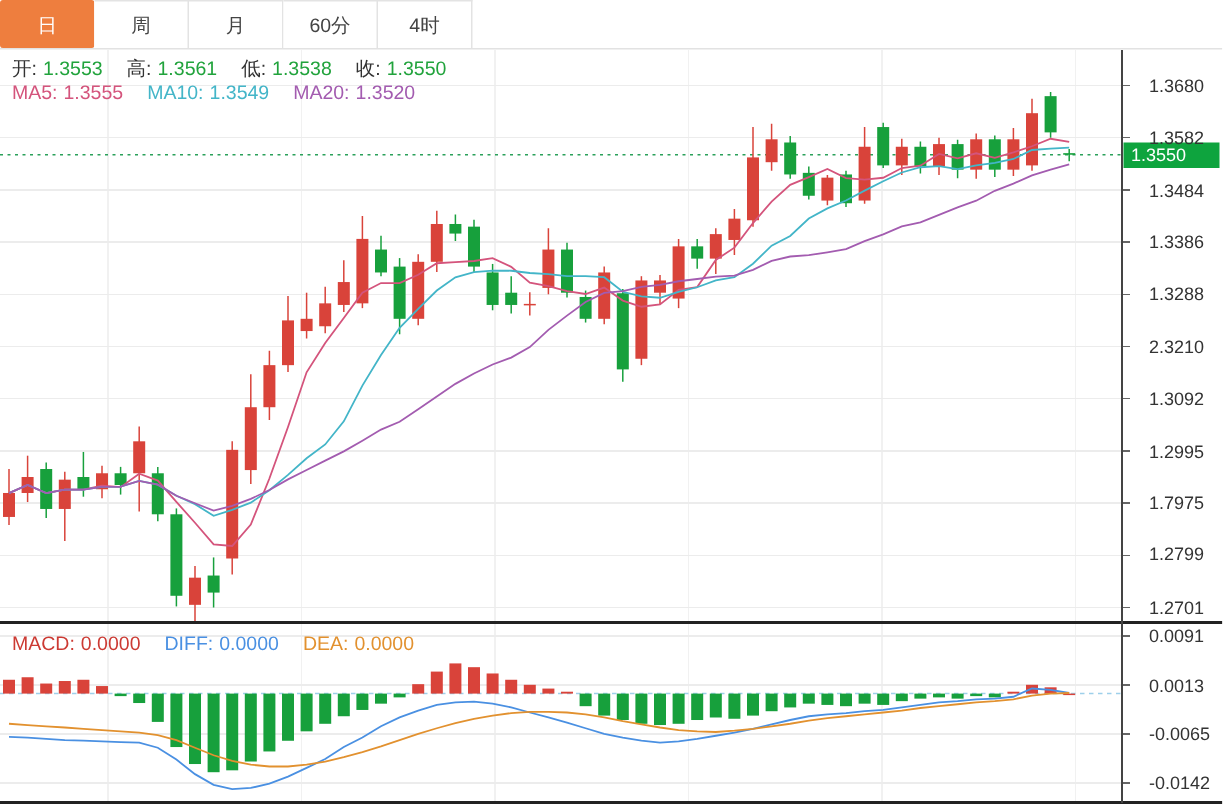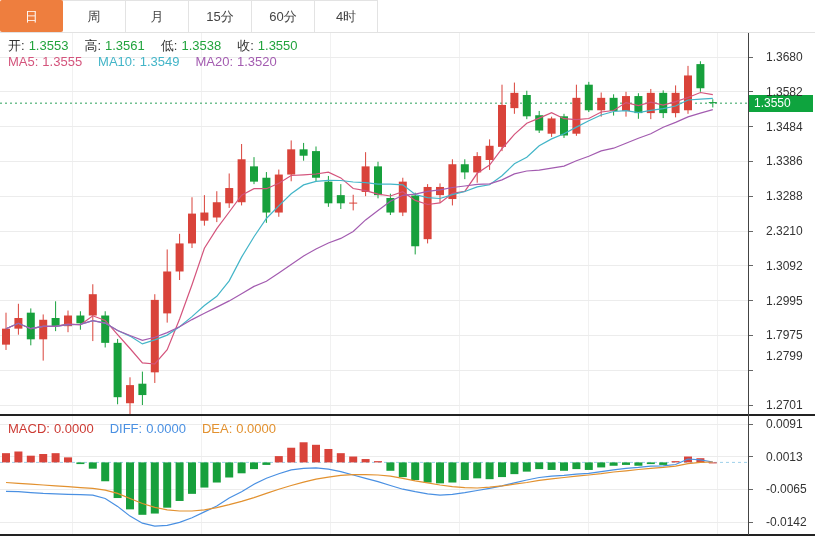--- a/index.html
+++ b/index.html
@@ -26,21 +26,20 @@
          color:#fff;text-align:left;padding-left:5px;box-sizing:border-box;}
 </style>
 </head>
 <body>
 
 <div class="app">
   <div class="tabbar" id="tabbar">
       <div class="tab active">日</div>
       <div class="tab">周</div>
       <div class="tab">月</div>
-      <div class="tab">15分</div>
       <div class="tab">60分</div>
       <div class="tab">4时</div>
     </div>
 
   <div class="chart-area">
     <svg id="chart-svg" width="815" height="506">
         <g shape-rendering="crispEdges">
           <line x1="72" y1="0" x2="72" y2="502" stroke="#f1f1f1" stroke-width="1"></line>
           <line x1="201" y1="0" x2="201" y2="502" stroke="#f1f1f1" stroke-width="1"></line>
           <line x1="330" y1="0" x2="330" y2="502" stroke="#f1f1f1" stroke-width="1"></line>
@@ -280,21 +279,21 @@
       <div class="badge" id="price-badge" style="background: rgb(14, 164, 62); top: 94.6633px;">1.3550</div>
     <div class="axlabel" style="top: 50px;">1.3680</div>
         <div class="axlabel" style="top: 84.8px;">1.3582</div>
         <div class="axlabel" style="top: 119.6px;">1.3484</div>
         <div class="axlabel" style="top: 154.4px;">1.3386</div>
         <div class="axlabel" style="top: 189.2px;">1.3288</div>
         <div class="axlabel" style="top: 224px;">2.3210</div>
         <div class="axlabel" style="top: 258.8px;">1.3092</div>
         <div class="axlabel" style="top: 293.6px;">1.2995</div>
         <div class="axlabel" style="top: 328.4px;">1.7975</div>
-        <div class="axlabel" style="top: 349px;">1.2799</div>
+        <div class="axlabel" style="top: 362px;">1.2799</div>
         <div class="axlabel" style="top: 398px;">1.2701</div>
         <div class="axlabel" style="top: 417px;">0.0091</div>
         <div class="axlabel" style="top: 449.7px;">0.0013</div>
         <div class="axlabel" style="top: 482.4px;">-0.0065</div>
         <div class="axlabel" style="top: 515.1px;">-0.0142</div>
       </div>
   </div>
 </div>
 
 </body></html>

